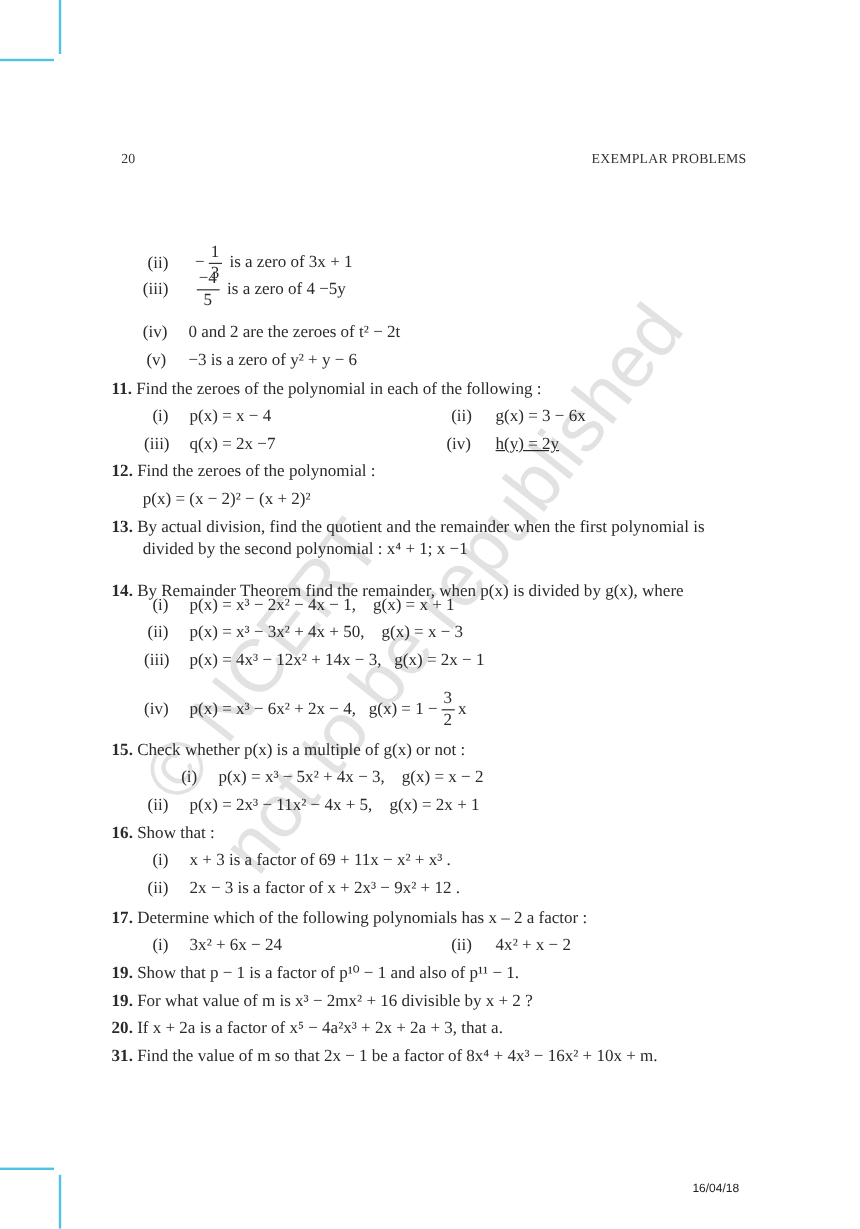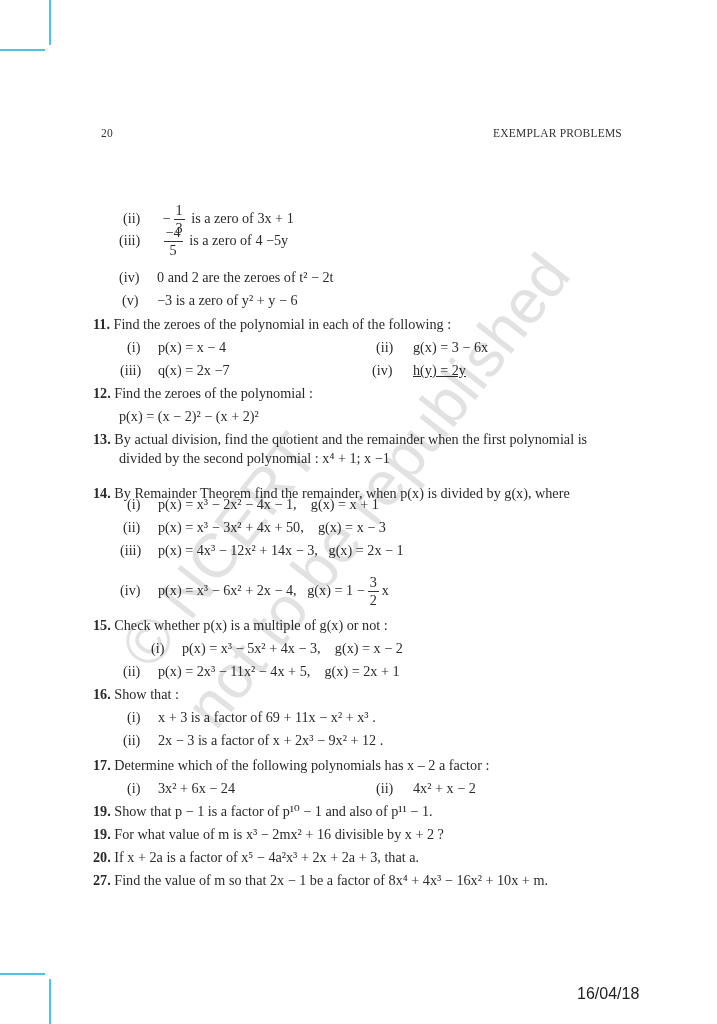--- a/index.html
+++ b/index.html
@@ -5,21 +5,21 @@
   html, body { margin:0; padding:0; background:#ffffff; }
   body { width:717px; height:1024px; position:relative; overflow:hidden;
          font-family:"Liberation Serif","DejaVu Serif",serif; color:#2a2a2a; }
   .crop { position:absolute; background:#4fc3e3; }
   .hdr { position:absolute; top:127px; font-size:11.5px; letter-spacing:0.2px; color:#333; }
   .line { position:absolute; font-size:14.2px; white-space:nowrap; line-height:18px; }
   .num { font-weight:bold; }
   .lbl { display:inline-block; }
   .frac { display:inline-flex; flex-direction:column; align-items:center; vertical-align:middle; margin:0 3px; line-height:17px; }
   .frac .n { border-bottom:1px solid #333; padding:0 2px; }
-  .footer { position:absolute; top:985px; left:577px; font-family:"Liberation Sans",sans-serif; font-size:16px; color:#222; }
+  .footer { position:absolute; top:985px; left:577px; font-family:"Liberation Sans",sans-serif; font-size:10px; color:#222; }
   .wm { position:absolute; left:110px; top:640px; transform:rotate(-52deg); transform-origin:left top;
         font-family:"Liberation Sans",sans-serif; color:#e2e2e2; font-size:62px; line-height:62px; white-space:nowrap; z-index:0; }
   .wm2 { position:absolute; left:175px; top:700px; transform:rotate(-52deg); transform-origin:left top;
         font-family:"Liberation Sans",sans-serif; color:#e2e2e2; font-size:62px; line-height:62px; white-space:nowrap; z-index:0; }
   .content { position:relative; z-index:1; }
 </style>
 </head>
 <body>
 
 <div class="crop" style="left:49px;top:0;width:2px;height:45px;"></div>
@@ -145,18 +145,18 @@
   </div>
   <div class="line" style="left:93px;top:825px;">
     <span class="num">19.</span>
     <span>For what value of m is x³ − 2mx² + 16 divisible by x + 2 ?</span>
   </div>
   <div class="line" style="left:93px;top:848px;">
     <span class="num">20.</span>
     <span>If x + 2a is a factor of x⁵ − 4a²x³ + 2x + 2a + 3, that a.</span>
   </div>
   <div class="line" style="left:93px;top:871px;">
-    <span class="num">27.</span>
+    <span class="num">31.</span>
     <span>Find the value of m so that 2x − 1 be a factor of 8x⁴ + 4x³ − 16x² + 10x + m.</span>
   </div>
 
   <div class="footer">16/04/18</div>
 </div>
 
 </body></html>

